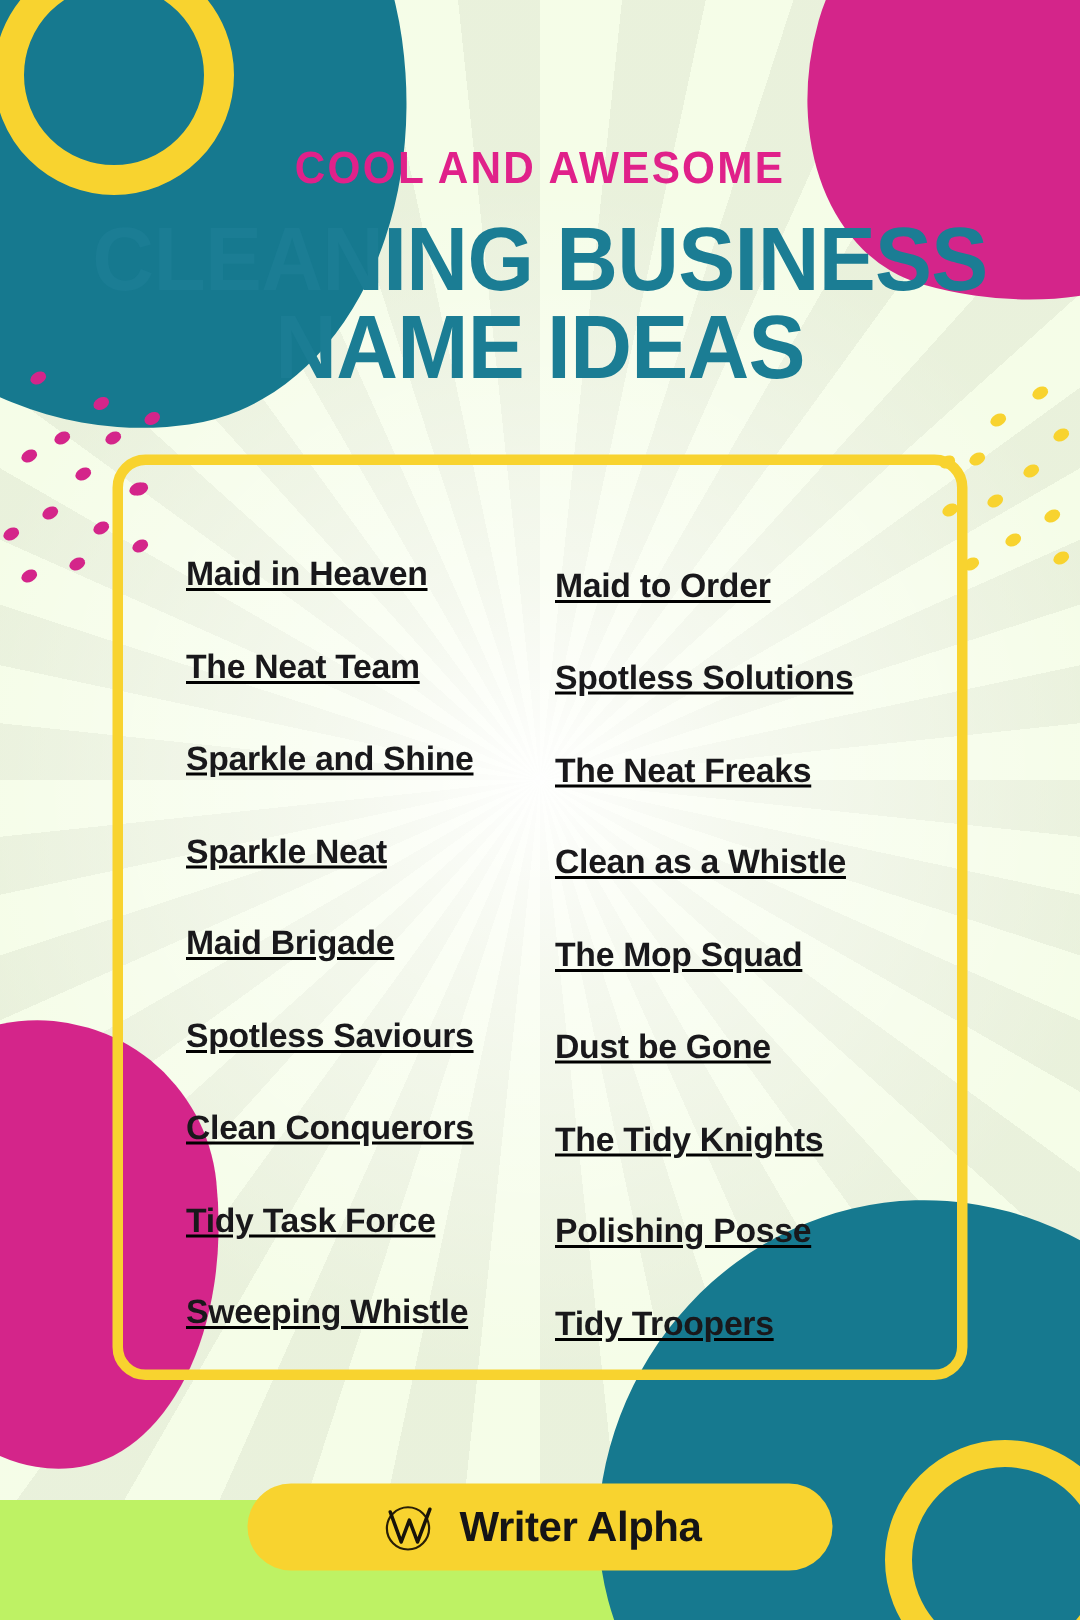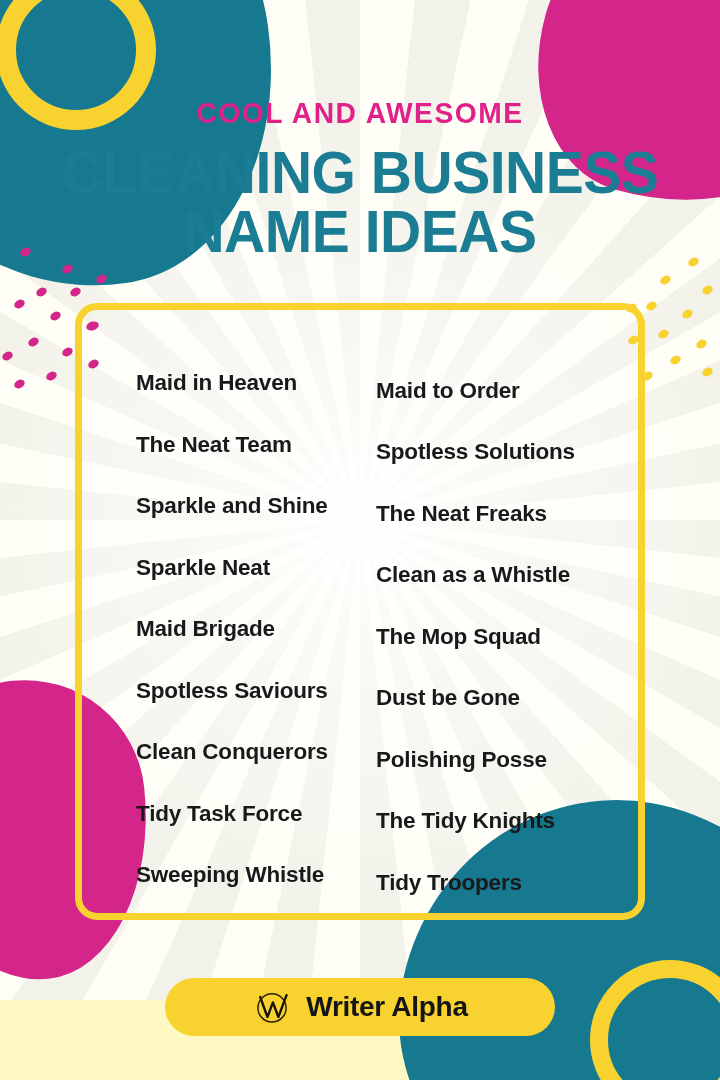--- a/index.html
+++ b/index.html
@@ -8,21 +8,21 @@
     font-family:"Liberation Sans", sans-serif;
     background:#ffffff;
     overflow:hidden;
     position:relative;
   }
   #poster {
     position:relative;
     width:720px;
     height:1080px;
     overflow:hidden;
-    background:#fef9c3;
+    background:#bef264;
   }
 
   
   .sunburst {
     position:absolute;
     left:-140px; top:0px;
     width:1000px; height:1000px;
     background:
       repeating-conic-gradient(from 0deg at 50% 52%,
         #ffffff 0deg 6deg,
@@ -125,21 +125,22 @@
   .title span { display:block; }
 
   
   .names-box {
     position:absolute;
     left:75px; top:303px;
     width:570px; height:617px;
     border:7px solid #f8d32f;
     border-radius:22px;
     z-index:6;
-    padding:42px 0 0 12px;
+    padding:42px 0 0 0;
+    text-decoration:underline;
   }
   .names-grid {
     display:grid;
     grid-template-columns:1fr 1fr;
     column-gap:0px;
     row-gap:0px;
     height:100%;
   }
   .names-col { display:flex; flex-direction:column; }
   .names-col.left { padding-left:42px; }
@@ -150,21 +151,21 @@
     color:#19181b;
     height:61.5px;
     line-height:61.5px;
     letter-spacing:-.2px;
     white-space:nowrap;
   }
 
   
   .brand {
     position:absolute;
-    left:165px; bottom:44px;
+    left:165px; bottom:33px;
     width:390px; height:58px;
     background:#f8d32f;
     border-radius:29px;
     display:flex;
     align-items:center;
     justify-content:center;
     gap:14px;
     z-index:7;
   }
   .brand-mark { width:40px; height:40px; display:block; }
@@ -244,22 +245,22 @@
         <div class="name-item">Tidy Task Force</div>
         <div class="name-item">Sweeping Whistle</div>
       </div>
       <div class="names-col right">
         <div class="name-item">Maid to Order</div>
         <div class="name-item">Spotless Solutions</div>
         <div class="name-item">The Neat Freaks</div>
         <div class="name-item">Clean as a Whistle</div>
         <div class="name-item">The Mop Squad</div>
         <div class="name-item">Dust be Gone</div>
+        <div class="name-item">The Tidy Knights</div>
         <div class="name-item">Polishing Posse</div>
-        <div class="name-item">The Tidy Knights</div>
         <div class="name-item">Tidy Troopers</div>
       </div>
     </div>
   </div>
 
   <div class="brand">
     <span>
       <svg class="brand-mark" viewBox="0 0 44 44" fill="none" xmlns="http://www.w3.org/2000/svg">
         <circle cx="22" cy="23" r="15.5" stroke="#2a1f06" stroke-width="1.6" fill="none"></circle>
         <path d="M9 11 L17 33 L23 17 L29 33 L38 9" stroke="#18130a" stroke-width="2.6" stroke-linecap="round" stroke-linejoin="round" fill="none"></path>

